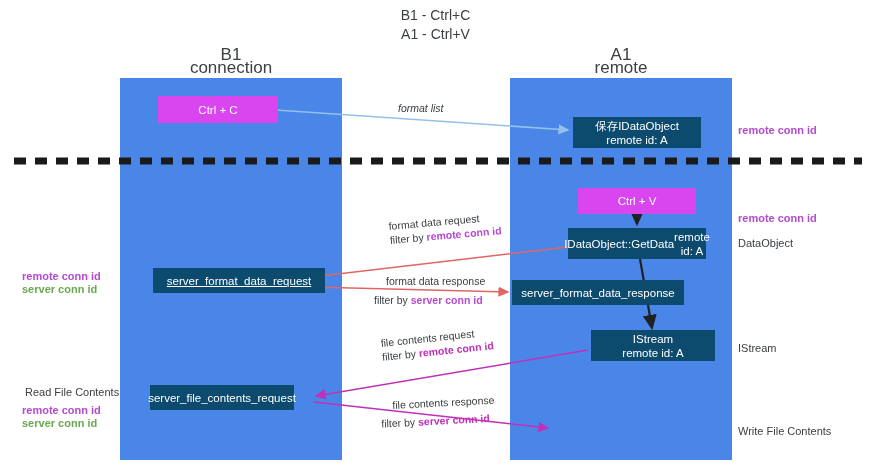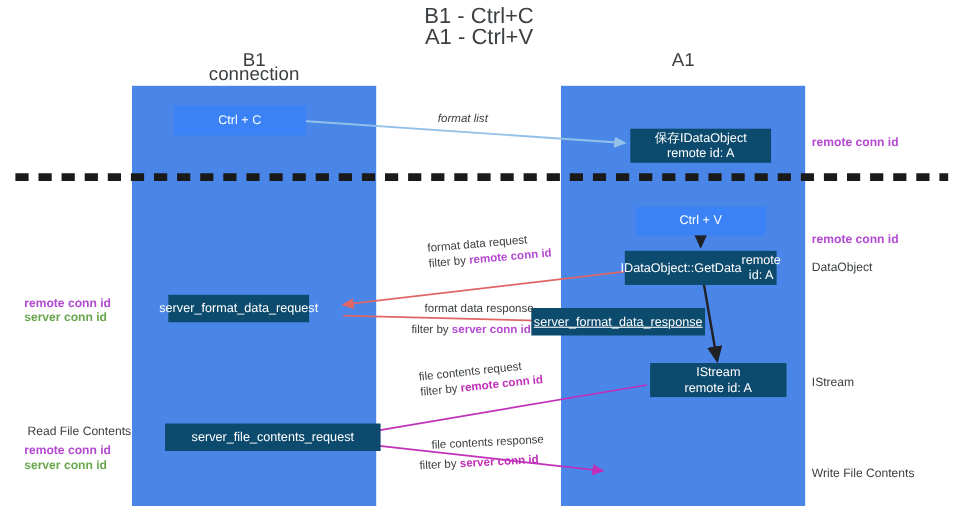--- a/index.html
+++ b/index.html
@@ -10,38 +10,38 @@
     position:relative;
     overflow:hidden;
     color:#3c4043;
   }
   #stage{position:absolute;left:0;top:0;width:871px;height:467px;}
   .abs{position:absolute;}
 
   
   .title{
     left:0;top:6px;width:871px;text-align:center;
-    font-size:20px;line-height:19px;color:#3c4043;
+    font-size:14px;line-height:19px;color:#3c4043;
   }
 
   
   .colhead{
     font-size:17px;line-height:13px;text-align:center;color:#3c4043;
   }
 
   
   .lane{background:#4a86e8;}
 
   
   .box{
     display:flex;align-items:center;justify-content:center;
     text-align:center;color:#ffffff;font-size:11.5px;line-height:14px;
     box-sizing:border-box;padding:2px 4px;
   }
-  .box.green{background:#3b82f6;}
+  .box.green{background:#d946ef;}
   .box.orange{background:#0c4a6e;}
 
   
   .sidelabel{font-size:11px;line-height:14px;}
   .purple{color:#b44ad0;font-weight:bold;}
   .green-t{color:#6aa84f;font-weight:bold;}
   .plain{color:#3c4043;font-weight:normal;}
 
   
   .annot{font-size:10.5px;line-height:14px;color:#3c4043;white-space:nowrap;}
@@ -61,20 +61,21 @@
     <div>B1 - Ctrl+C</div>
     <div>A1 - Ctrl+V</div>
   </div>
 
   <div class="abs colhead" style="left:120px;top:48px;width:222px;">
     <div>B1</div>
     <div>connection</div>
   </div>
   <div class="abs colhead" style="left:510px;top:48px;width:222px;">
     <div>A1</div>
+    <div>remote</div>
   </div>
 
   <div class="abs lane" style="left:120px;top:78px;width:222px;height:382px;"></div>
   <div class="abs lane" style="left:510px;top:78px;width:222px;height:382px;"></div>
 
   <svg id="wires" viewBox="0 0 871 467">
     <defs>
       <marker id="ah-lblue" markerWidth="7" markerHeight="7" refX="6" refY="3.2" orient="auto">
         <path d="M0,0 L7,3.2 L0,6.4 z" fill="#93c1ea"></path>
       </marker>
@@ -117,34 +118,34 @@
 
   <div class="abs box green" style="left:578px;top:188px;width:118px;height:26px;">
     <span>Ctrl + V</span>
   </div>
 
   <div class="abs box orange" style="left:568px;top:228px;width:138px;height:31px;flex-direction:row;">
     <span>IDataObject::GetData</span>
     <span>remote id: A</span>
   </div>
 
-  <div class="abs box orange" style="left:153px;top:268px;width:128px;height:25px;">
+  <div class="abs box orange" style="left:153px;top:268px;width:172px;height:25px;text-decoration:underline;">
     <span>server_format_data_request</span>
   </div>
 
-  <div class="abs box orange" style="left:483px;top:280px;width:158px;height:25px;text-decoration:underline;">
+  <div class="abs box orange" style="left:512px;top:280px;width:172px;height:25px;">
     <span>server_format_data_response</span>
   </div>
 
   <div class="abs box orange" style="left:591px;top:330px;width:124px;height:31px;flex-direction:column;">
     <span>IStream</span>
     <span>remote id: A</span>
   </div>
 
-  <div class="abs box orange" style="left:150px;top:385px;width:196px;height:25px;">
+  <div class="abs box orange" style="left:150px;top:385px;width:144px;height:25px;">
     <span>server_file_contents_request</span>
   </div>
 
 
   <div class="abs annot" style="left:398px;top:101px;font-style:italic;">
     <span>format list</span>
   </div>
 
   <div class="abs annot" style="left:388px;top:219px;transform:rotate(-5deg);transform-origin:left top;">
     <div>format data request</div>

